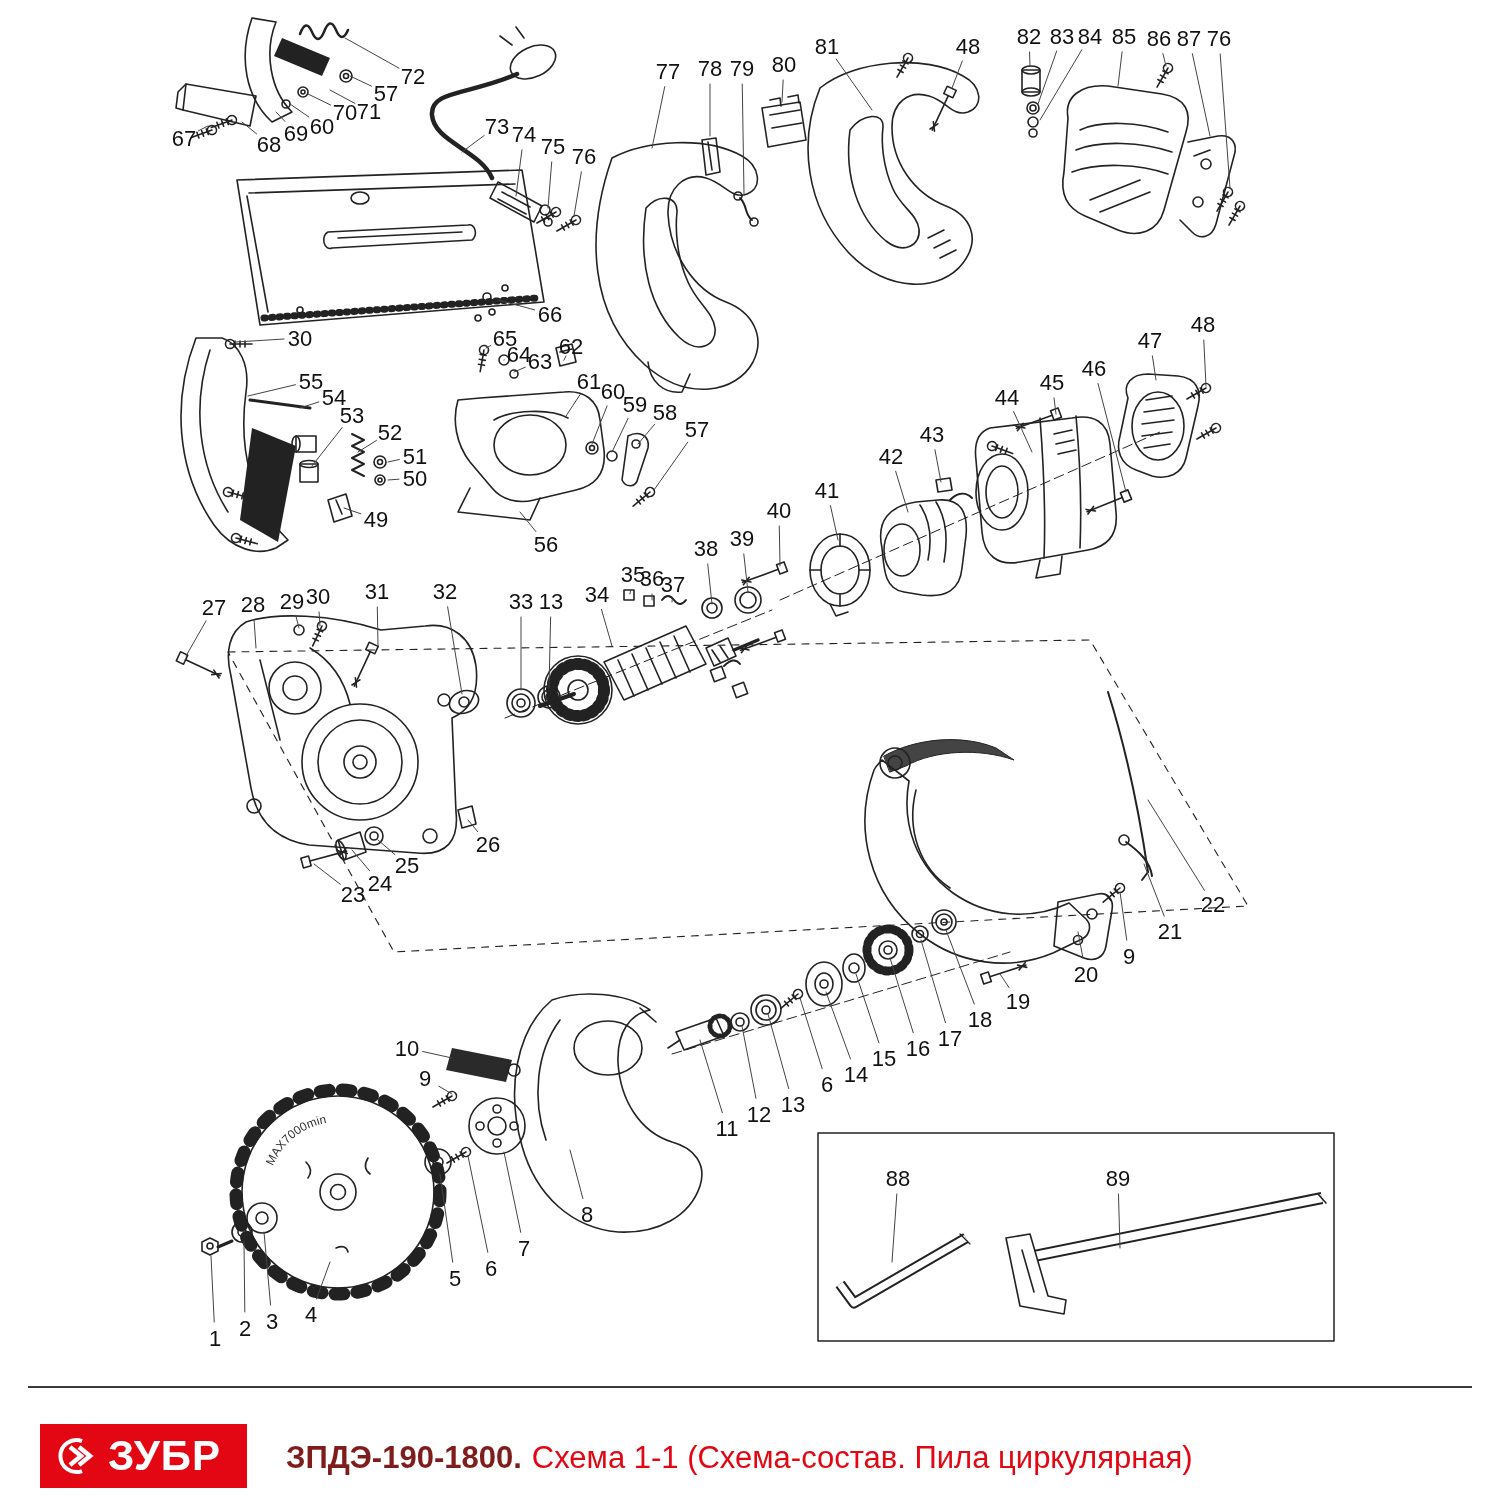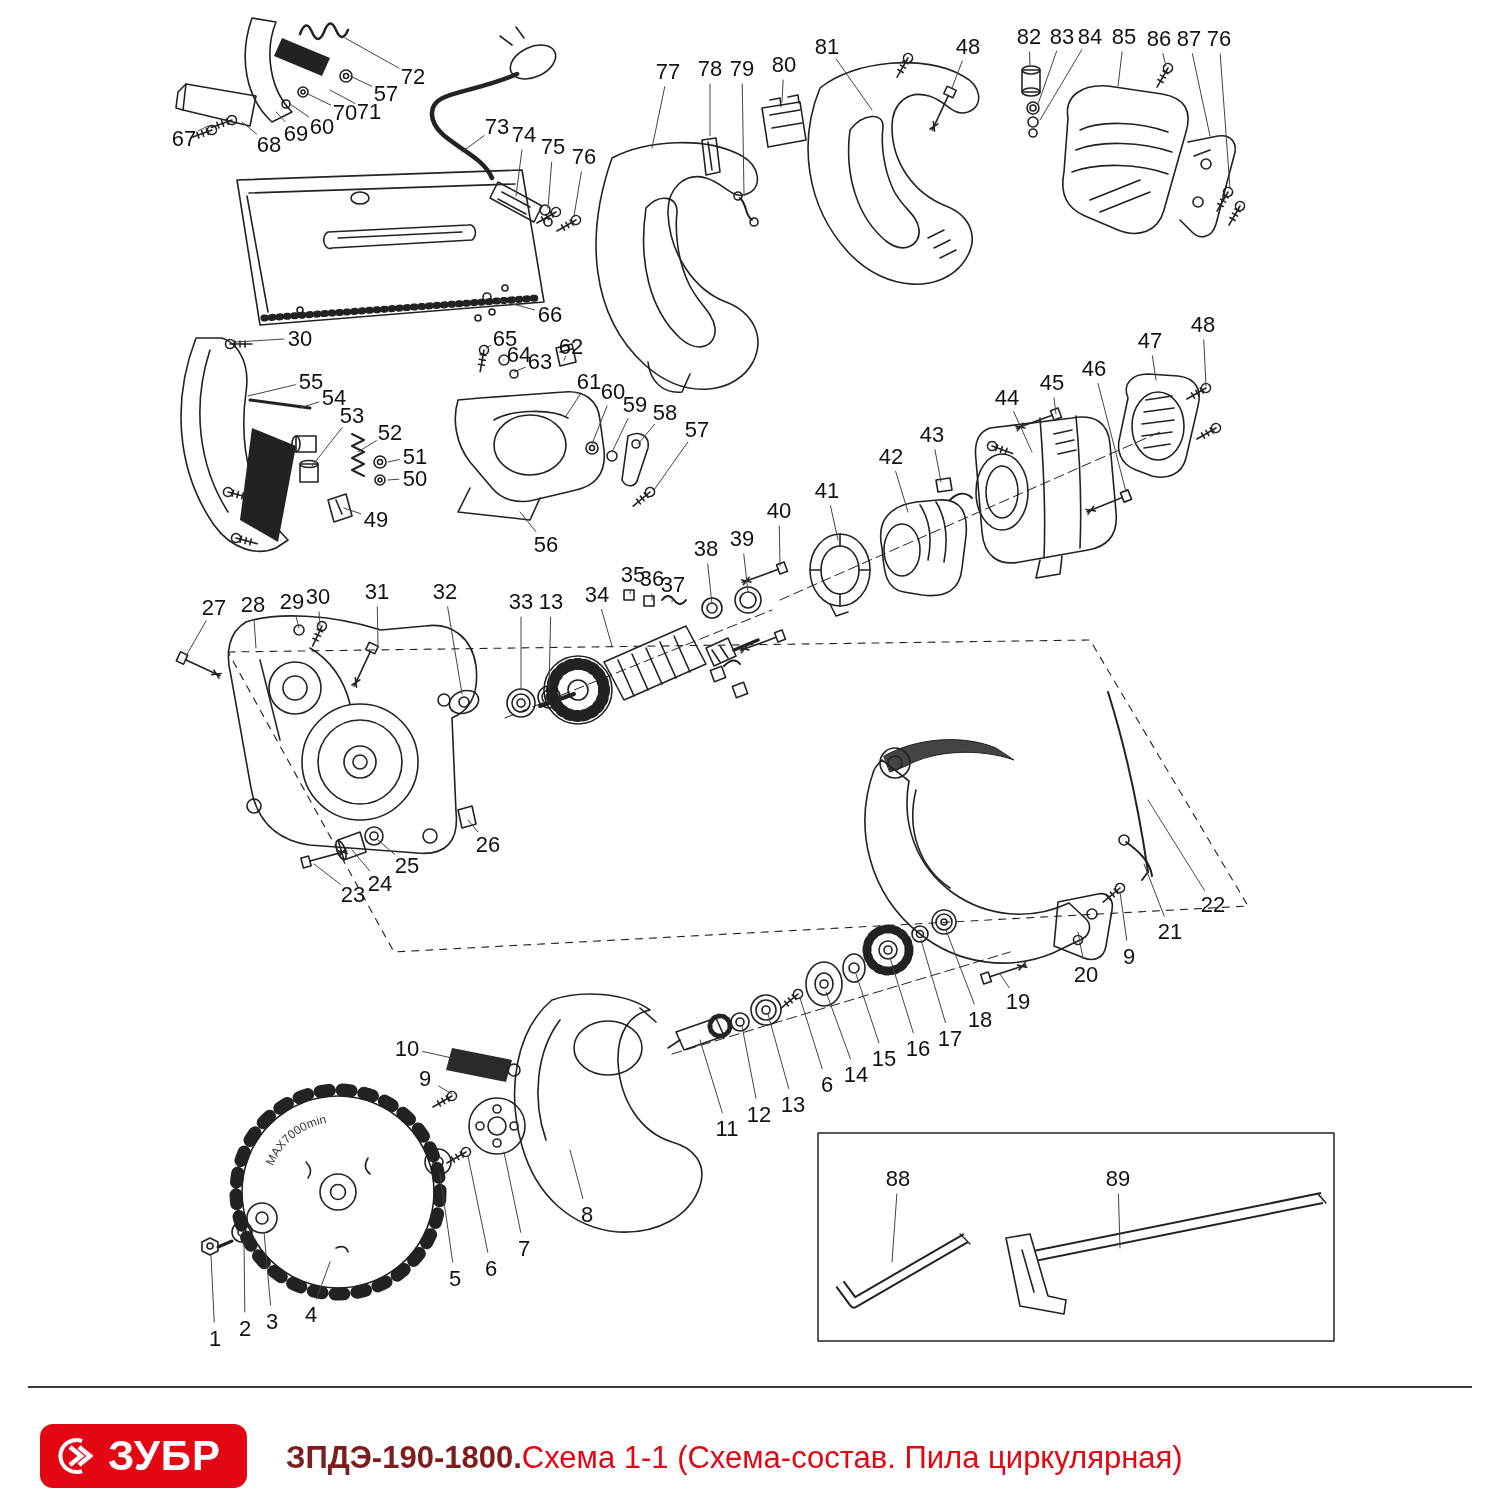--- a/index.html
+++ b/index.html
@@ -10,21 +10,21 @@
   #leader-lines line{stroke:#444;stroke-width:1}
   #callout-labels text{font:400 22px "Liberation Sans","DejaVu Sans",sans-serif;fill:#111;
        text-anchor:middle;stroke:none}
   .blade-marking{font:400 12px "Liberation Sans",sans-serif;fill:#333;stroke:none}
   #footer-rule{position:absolute;left:28px;right:28px;top:1386px;height:1.5px;background:#3a3a3a}
   #logo{position:absolute;left:40px;top:1424px;width:207px;height:64px;display:flex;
        align-items:center;gap:10px;padding-left:12px;box-sizing:border-box;background:#e30613}
   #logo .logo-text{color:#fff;font-weight:700;font-size:42px;letter-spacing:1px;line-height:1}
   #caption{position:absolute;left:286px;top:1440px;font-size:31px;white-space:nowrap}
   #caption .model{font-weight:700;color:#7f1d1d}
-  #caption .scheme{color:#e30613;font-weight:400}
+  #caption .scheme{color:#e30613;margin-left:10px;font-weight:400}
 </style>
 </head>
 <body>
 
 <svg id="diagram" width="1500" height="1500" viewBox="0 0 1500 1500">
   <defs>
     <g id="screwS" fill="none">
       <circle cx="0" cy="0" r="4.5"></circle>
         <line x1="0" y1="0" x2="22" y2="0"></line>
       <line x1="5" y1="-3" x2="5" y2="3"></line>
@@ -600,21 +600,21 @@
         <text x="272" y="1329">3</text>
         <text x="245" y="1336">2</text>
         <text x="215" y="1346">1</text>
         <text x="898" y="1186">88</text>
         <text x="1118" y="1186">89</text>
       </g>
   </g>
 </svg>
 
 <div id="footer-rule"></div>
-<div id="logo" style="background: rgb(227, 6, 19); border-radius: 13px;">
+<div id="logo" style="background: rgb(227, 6, 19);">
   <svg width="46" height="46" viewBox="0 0 46 46">
     <path d="M30,8 A16,16 0 1 0 30,38" stroke="#fff" stroke-width="4" fill="none"></path>
     <path d="M18,14 L29,23 L18,32" stroke="#fff" stroke-width="4.5" fill="none"></path>
     <path d="M27,14 L38,23 L27,32" stroke="#fff" stroke-width="4.5" fill="none"></path>
   </svg>
   <span class="logo-text">ЗУБР</span>
 </div>
 <div id="caption">
   <span class="model">ЗПДЭ-190-1800.</span><span class="scheme">Схема 1-1 (Схема-состав. Пила циркулярная)</span>
 </div>

